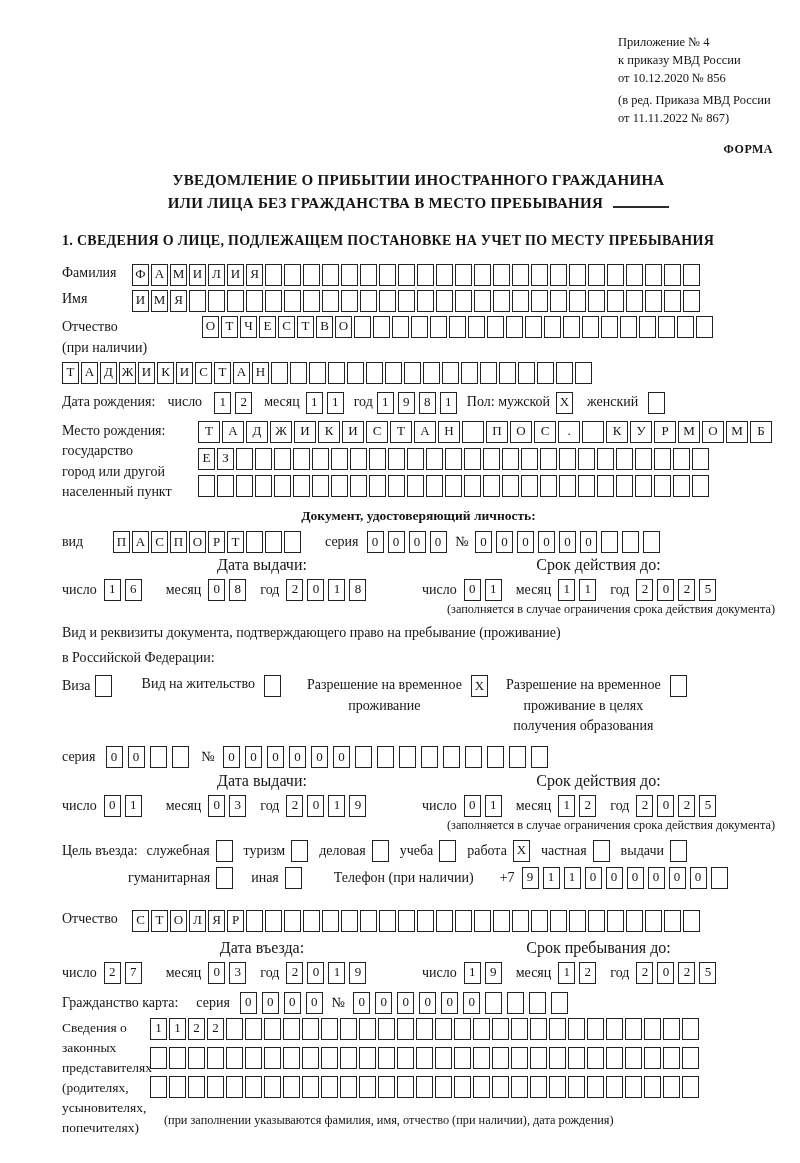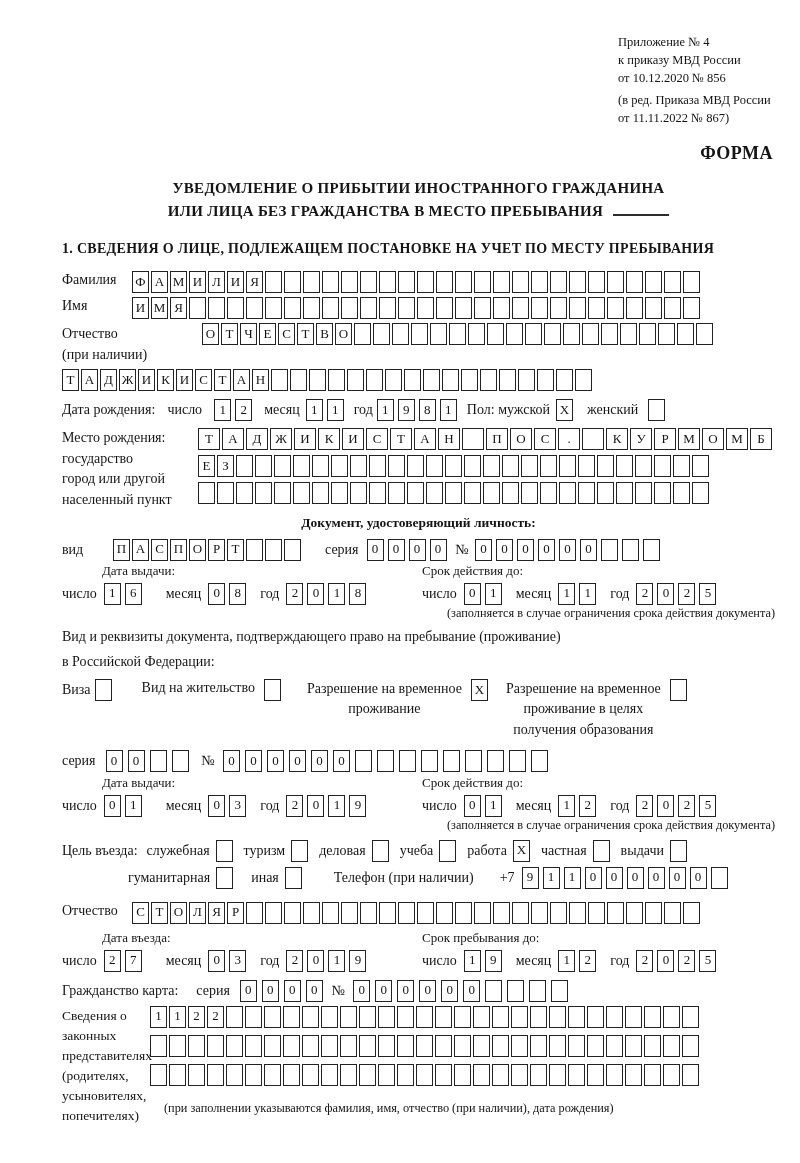--- a/index.html
+++ b/index.html
@@ -7,21 +7,21 @@
   body {
     width:800px; height:1163px; overflow:hidden;
     background:#ffffff; color:#151515;
     font-family:"Liberation Serif","DejaVu Serif",serif;
     font-size:14px; line-height:1.3;
   }
   .page { width:800px; height:1163px; padding:34px 25px 8px 62px; position:relative; }
 
   .hdr { margin-left:556px; font-size:12.5px; line-height:1.42; }
   .hdr .amend { margin-top:5px; }
-  .forma { text-align:right; font-weight:bold; font-size:18px; margin-top:14px; padding-right:2px; letter-spacing:.5px; }
+  .forma { text-align:right; font-weight:bold; font-size:12px; margin-top:14px; padding-right:2px; letter-spacing:.5px; }
 
   .title { text-align:center; font-weight:bold; font-size:15px; letter-spacing:.3px; margin-top:12px; line-height:1.5; }
   .uline { display:inline-block; width:56px; border-bottom:2px solid #2c2c2c; margin-left:10px; vertical-align:baseline; }
 
   .sect { font-weight:bold; font-size:14px; letter-spacing:.3px; margin-top:18px; margin-bottom:13px; }
 
   .frow { display:flex; align-items:flex-start; margin-bottom:4px; }
   .lab  { flex:none; white-space:nowrap; }
   .lcol { flex:none; line-height:21px; }
   .wA   { width:70px; }
@@ -38,21 +38,21 @@
     font-size:13px; background:#fff;
   }
   .stack .strip { margin-bottom:5px; }
   .stack { display:flex; flex-direction:column; }
 
   .center-bold { text-align:center; font-weight:bold; font-size:13.5px; margin:4px 0 7px; }
 
   .dsec { display:flex; margin-top:2px; }
   .dcol-l { width:360px; flex:none; }
   .dcol-r { flex:1; }
-  .dhead { text-align:left; font-size:13px; margin-bottom:3px; }
+  .dhead { text-align:center; font-size:16px; margin-bottom:3px; }
   .dline { display:flex; align-items:center; }
   .dline .lab { margin-right:7px; }
   .dline .strip { margin-right:10px; }
   .note { text-align:right; font-size:12.3px; margin:1px 0 6px; }
 
   .plain { margin:3px 0; }
 
   .cbrow { display:flex; align-items:flex-start; margin:8px 0 10px; }
   .cbg { display:flex; align-items:flex-start; }
   .cbg .txt { margin-right:9px; white-space:nowrap; }
@@ -586,21 +586,21 @@
           <span class="cell"></span>
         </span>
       </span>
     <span class="opt">
         <span class="otxt">выдачи</span>
         <span class="strip">
           <span class="cell"></span>
         </span>
       </span>
   </div>
-  <div class="optrow" style="margin-left:66px;margin-bottom:13px;">
+  <div class="optrow" style="margin-left:66px;margin-bottom:21px;">
     <span class="opt" style="margin-left:0;">
         <span class="otxt">гуманитарная</span>
         <span class="strip">
           <span class="cell"></span>
         </span>
       </span>
     <span class="opt" style="margin-left:16px;">
         <span class="otxt">иная</span>
         <span class="strip">
           <span class="cell"></span>

